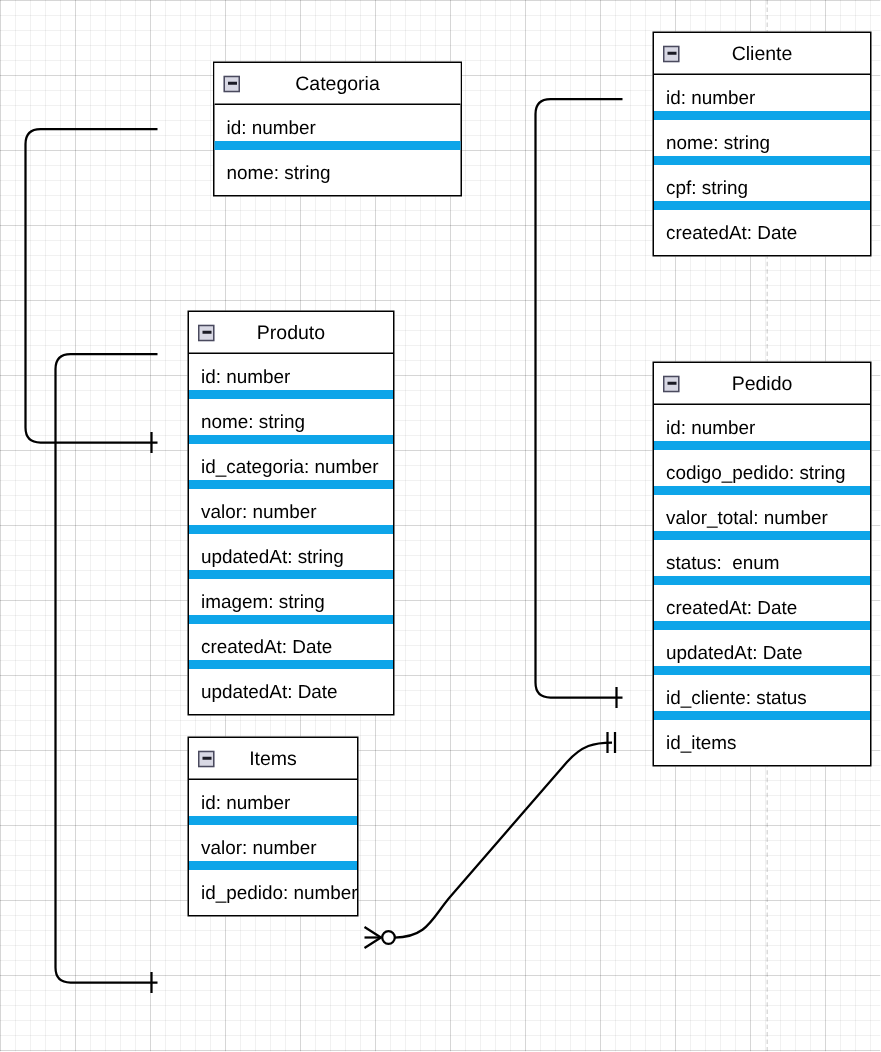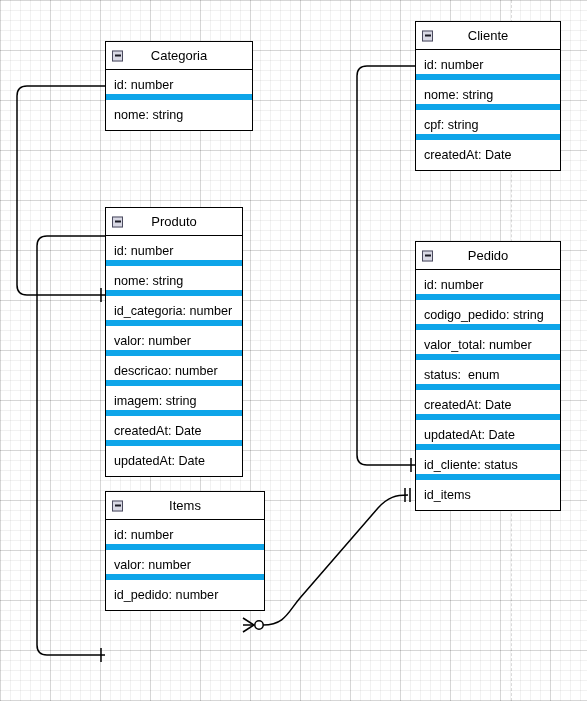--- a/index.html
+++ b/index.html
@@ -29,20 +29,21 @@
     width: 587px;
     height: 701px;
     pointer-events: none;
   }
   .entity {
     position: absolute;
     box-sizing: border-box;
     border: 1.6px solid #000000;
     background: #ffffff;
     z-index: 5;
+    margin-left: 20px;
   }
   .entity-title {
     position: relative;
     height: 28px;
     box-sizing: border-box;
     border-bottom: 1.6px solid #000000;
     display: flex;
     align-items: center;
     justify-content: center;
     font-size: 13px;
@@ -122,49 +123,49 @@
 
       <path d="M 243 618 L 254 625 L 243 632" fill="none" stroke="#000000" stroke-width="1.5"></path>
       <line x1="243" y1="625" x2="254" y2="625" stroke="#000000" stroke-width="1.5"></line>
       <circle cx="259" cy="625" r="4.2" fill="#ffffff" stroke="#000000" stroke-width="1.5"></circle>
 
       <line x1="405" y1="488" x2="405" y2="502" stroke="#000000" stroke-width="1.5"></line>
       <line x1="410" y1="488" x2="410" y2="502" stroke="#000000" stroke-width="1.5"></line>
     </g>
   </svg>
 
-  <div class="entity" style="left:105px; top:41px; width:148px;">
+  <div class="entity" style="left:122px; top:41px; width:166px;">
     <div class="entity-title">
       <span class="collapse-icon"></span>
       <span>Categoria</span>
     </div>
     <div class="attr-list">
       <div class="attr">id: number</div>
       <div class="attr">nome: string</div>
     </div>
   </div>
 
   <div class="entity" style="left:105px; top:207px; width:138px;">
     <div class="entity-title">
       <span class="collapse-icon"></span>
       <span>Produto</span>
     </div>
     <div class="attr-list">
       <div class="attr">id: number</div>
       <div class="attr">nome: string</div>
       <div class="attr">id_categoria: number</div>
       <div class="attr">valor: number</div>
-      <div class="attr">descricao: number</div>
+      <div class="attr">updatedAt: string</div>
       <div class="attr">imagem: string</div>
       <div class="attr">createdAt: Date</div>
       <div class="attr">updatedAt: Date</div>
     </div>
   </div>
 
-  <div class="entity" style="left:105px; top:491px; width:160px;">
+  <div class="entity" style="left:105px; top:491px; width:114px;">
     <div class="entity-title">
       <span class="collapse-icon"></span>
       <span>Items</span>
     </div>
     <div class="attr-list">
       <div class="attr">id: number</div>
       <div class="attr">valor: number</div>
       <div class="attr">id_pedido: number</div>
     </div>
   </div>

